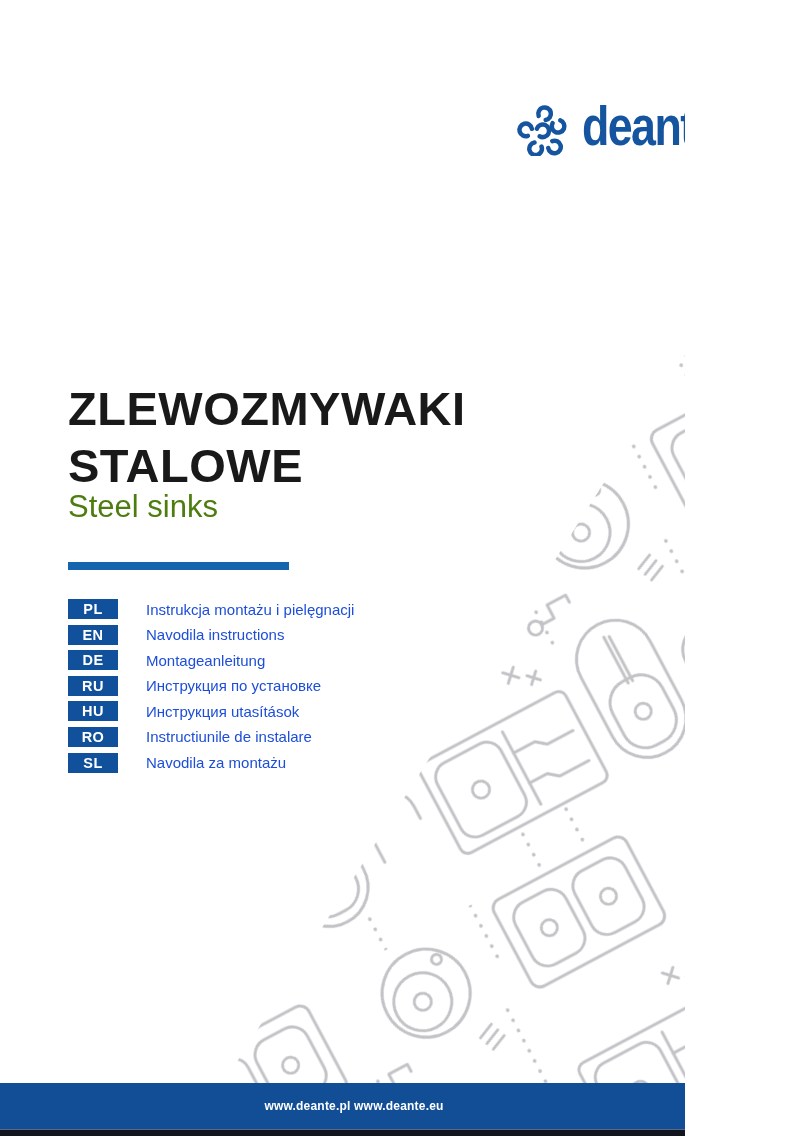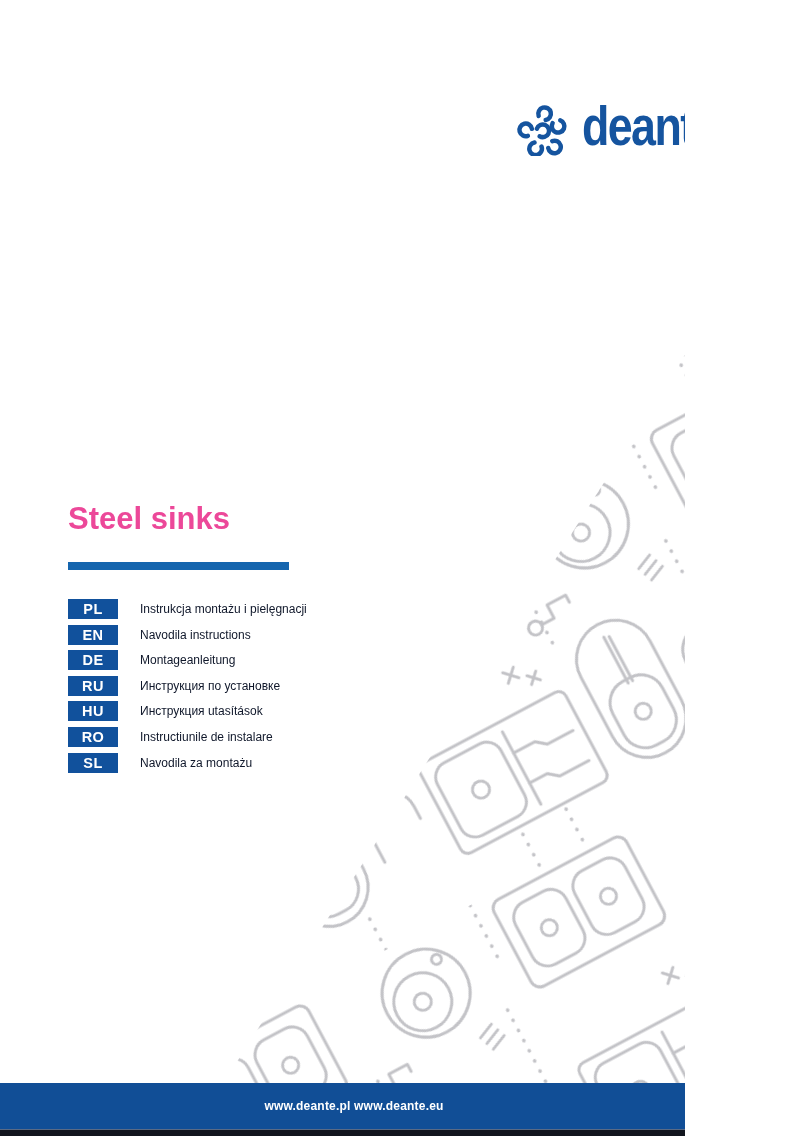--- a/index.html
+++ b/index.html
@@ -23,37 +23,37 @@
     transform:scaleX(.8);transform-origin:left center;
     margin-top:-6px;
   }
   
   .title{
     position:absolute;left:68px;top:380px;z-index:2;
     font-size:47px;font-weight:bold;color:#191919;
     line-height:57px;letter-spacing:.5px;
   }
   .subtitle{
-    position:absolute;left:68px;top:501px;z-index:2;
-    font-size:31px;font-weight:bold;color:#ec4899;
+    position:absolute;left:68px;top:489px;z-index:2;
+    font-size:31px;font-weight:normal;color:#4d7c0f;
   }
   .divider{
     position:absolute;left:68px;top:562px;z-index:2;
     width:221px;height:8px;background:#1565ae;
   }
   
   .langs{position:absolute;left:68px;top:599px;z-index:2;}
   .lang-row{display:flex;align-items:center;height:20px;margin-bottom:5.6px;}
   .lang-badge{
     width:50px;height:20px;background:#11519c;color:#ffffff;
     font-weight:bold;font-size:14.5px;
     display:flex;align-items:center;justify-content:center;
     letter-spacing:.5px;
   }
-  .lang-label{margin-left:22px;font-size:12px;color:#0f172a;white-space:nowrap;}
+  .lang-label{margin-left:28px;font-size:15px;color:#1d4ed8;white-space:nowrap;}
   
   .footer{
     position:absolute;left:0;top:1083px;width:802px;height:46px;
     background:#114e96;z-index:3;display:flex;align-items:center;
   }
   .footer-text{
     width:708px;text-align:center;color:#ffffff;
     font-size:12px;font-weight:bold;letter-spacing:.2px;
   }
   .footer-strip{
@@ -140,20 +140,24 @@
         <path transform="translate(13,31) rotate(30)" d="M5.4,-4.5 A7 7 0 1 0 5.4,4.5"></path>
         <path transform="translate(32,32) rotate(160)" d="M5.4,-4.5 A7 7 0 1 0 5.4,4.5"></path>
         <path transform="translate(49,27) rotate(250)" d="M5.4,-4.5 A7 7 0 1 0 5.4,4.5"></path>
         <path transform="translate(24,52) rotate(300)" d="M5.4,-4.5 A7 7 0 1 0 5.4,4.5"></path>
         <path transform="translate(45,50) rotate(210)" d="M5.4,-4.5 A7 7 0 1 0 5.4,4.5"></path>
       </g>
     </svg>
     <span class="logo-word">deante</span>
   </div>
 
+  <div class="title">
+    <div>ZLEWOZMYWAKI</div>
+    <div>STALOWE</div>
+  </div>
   <div class="subtitle">Steel sinks</div>
   <div class="divider"></div>
 
   <div class="langs">
     <div class="lang-row">
       <span class="lang-badge">PL</span>
       <span class="lang-label">Instrukcja montażu i pielęgnacji</span>
     </div>
     <div class="lang-row">
       <span class="lang-badge">EN</span>

